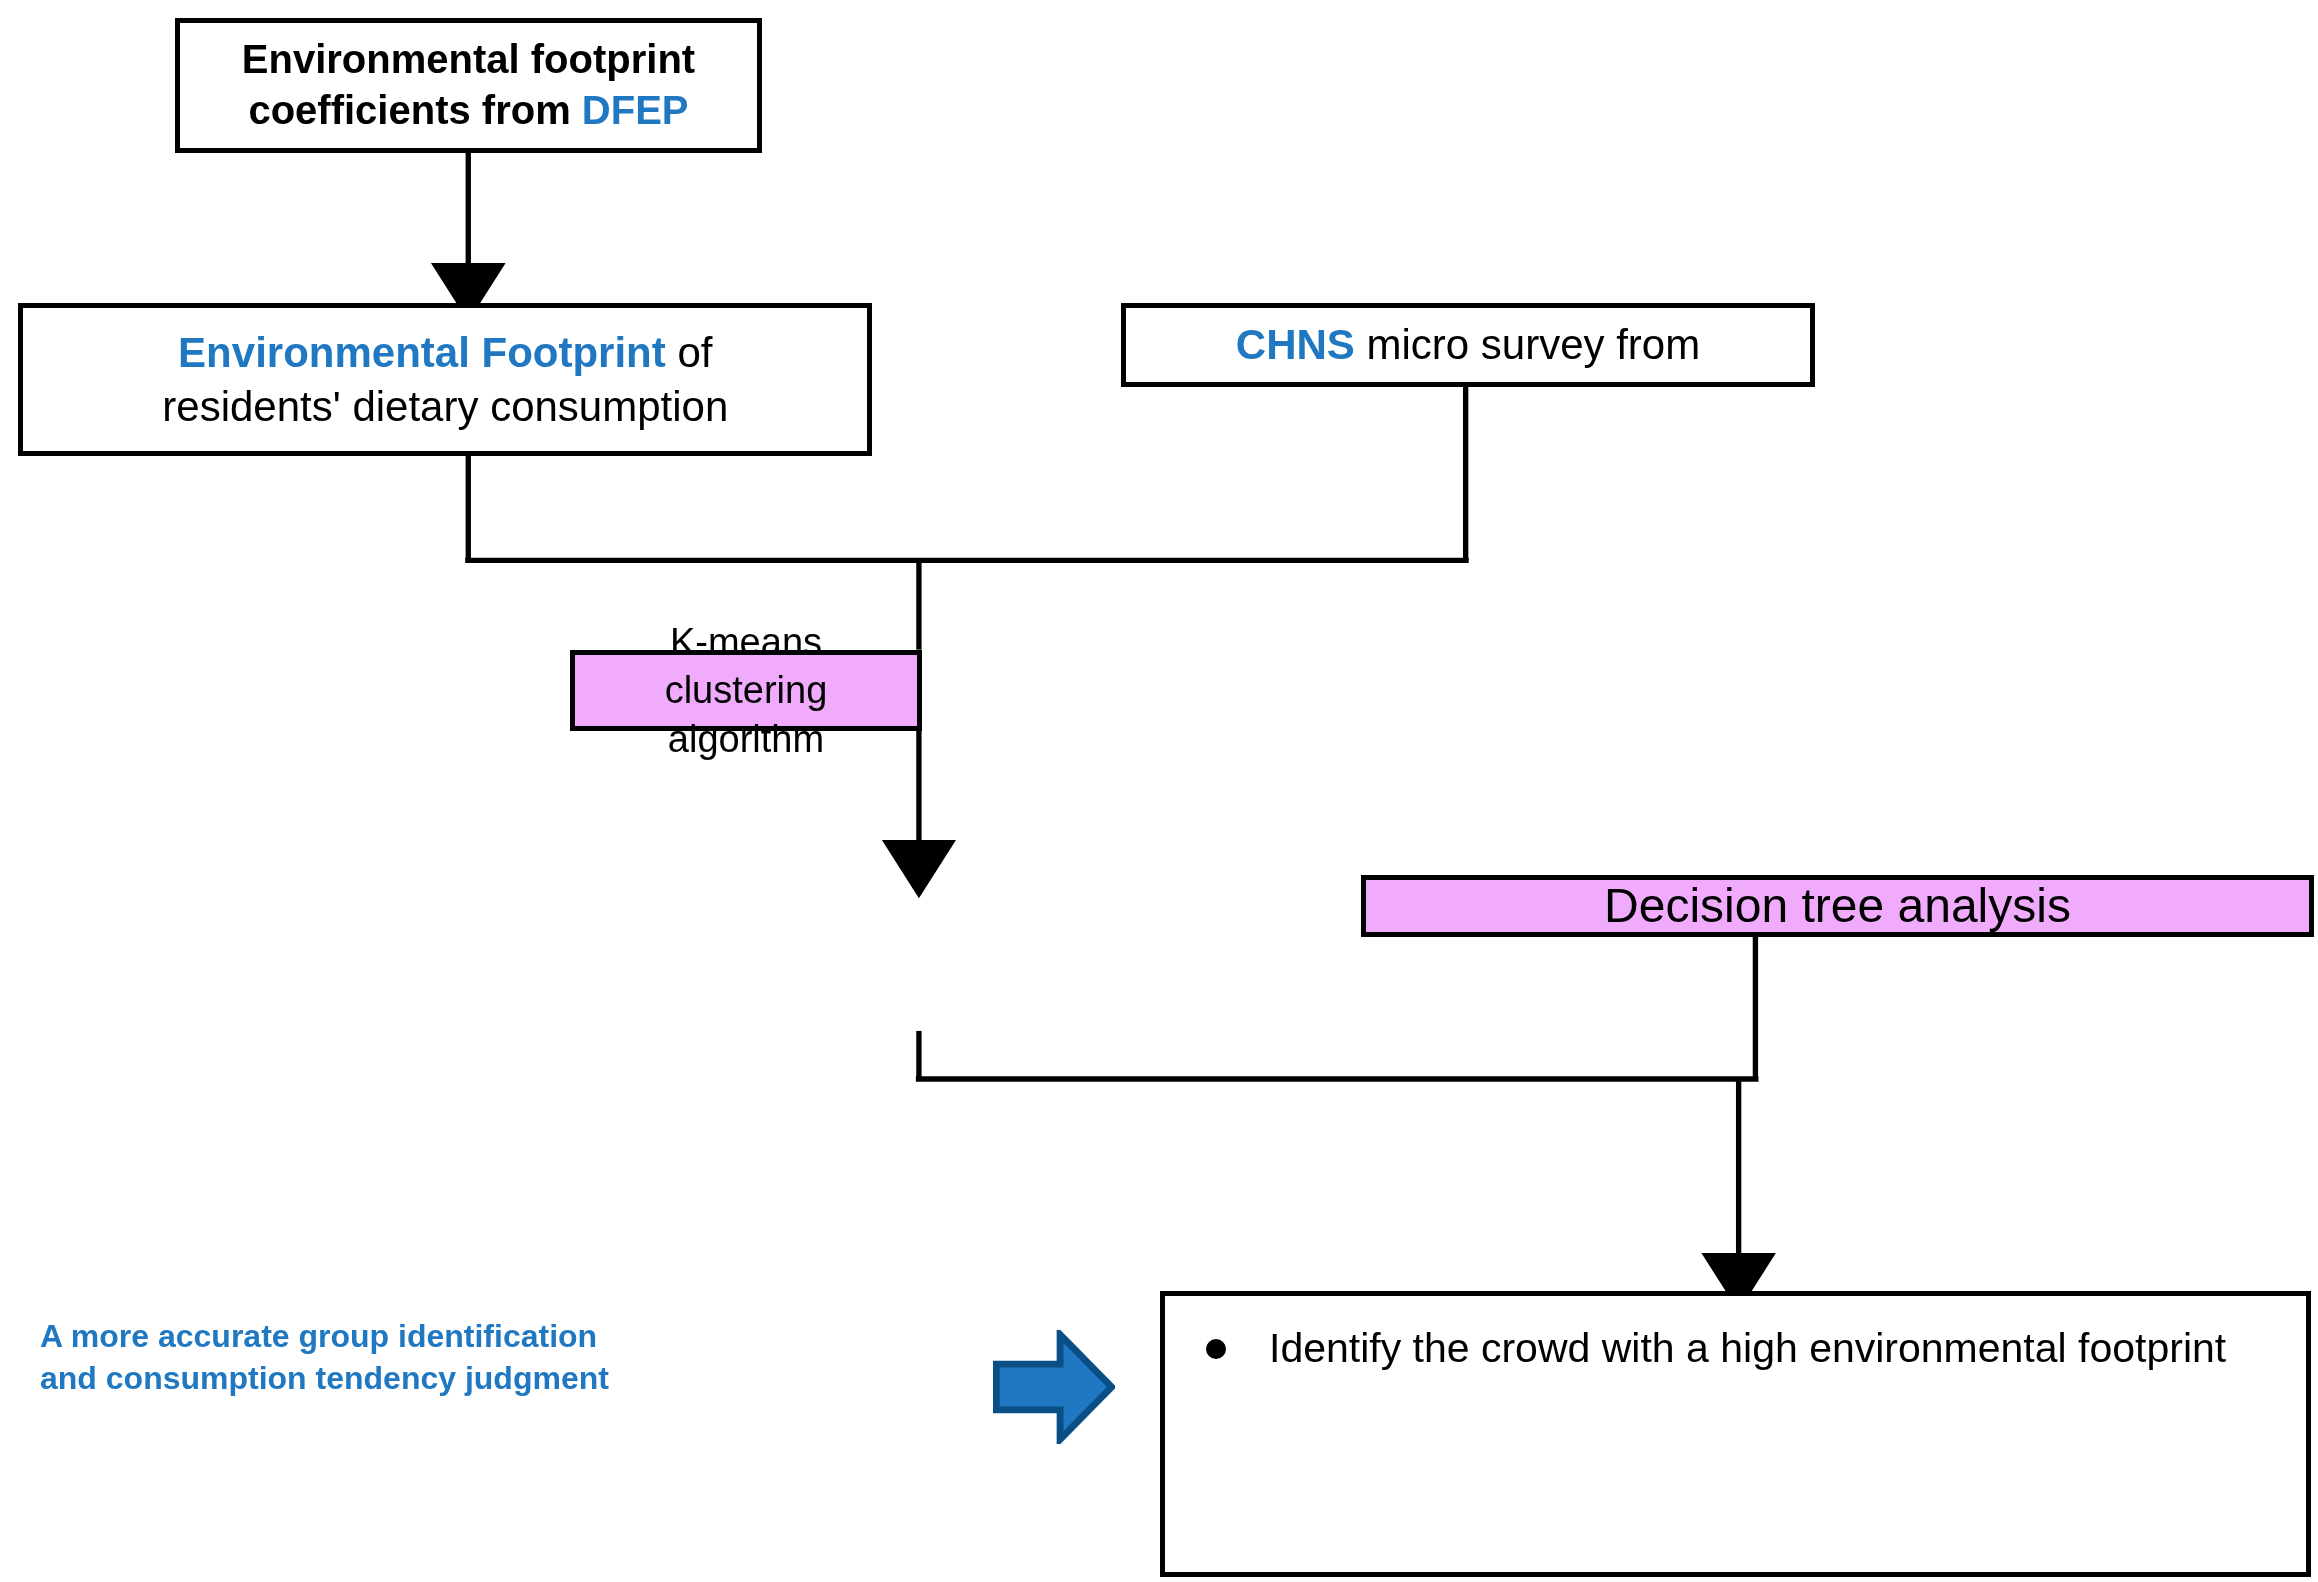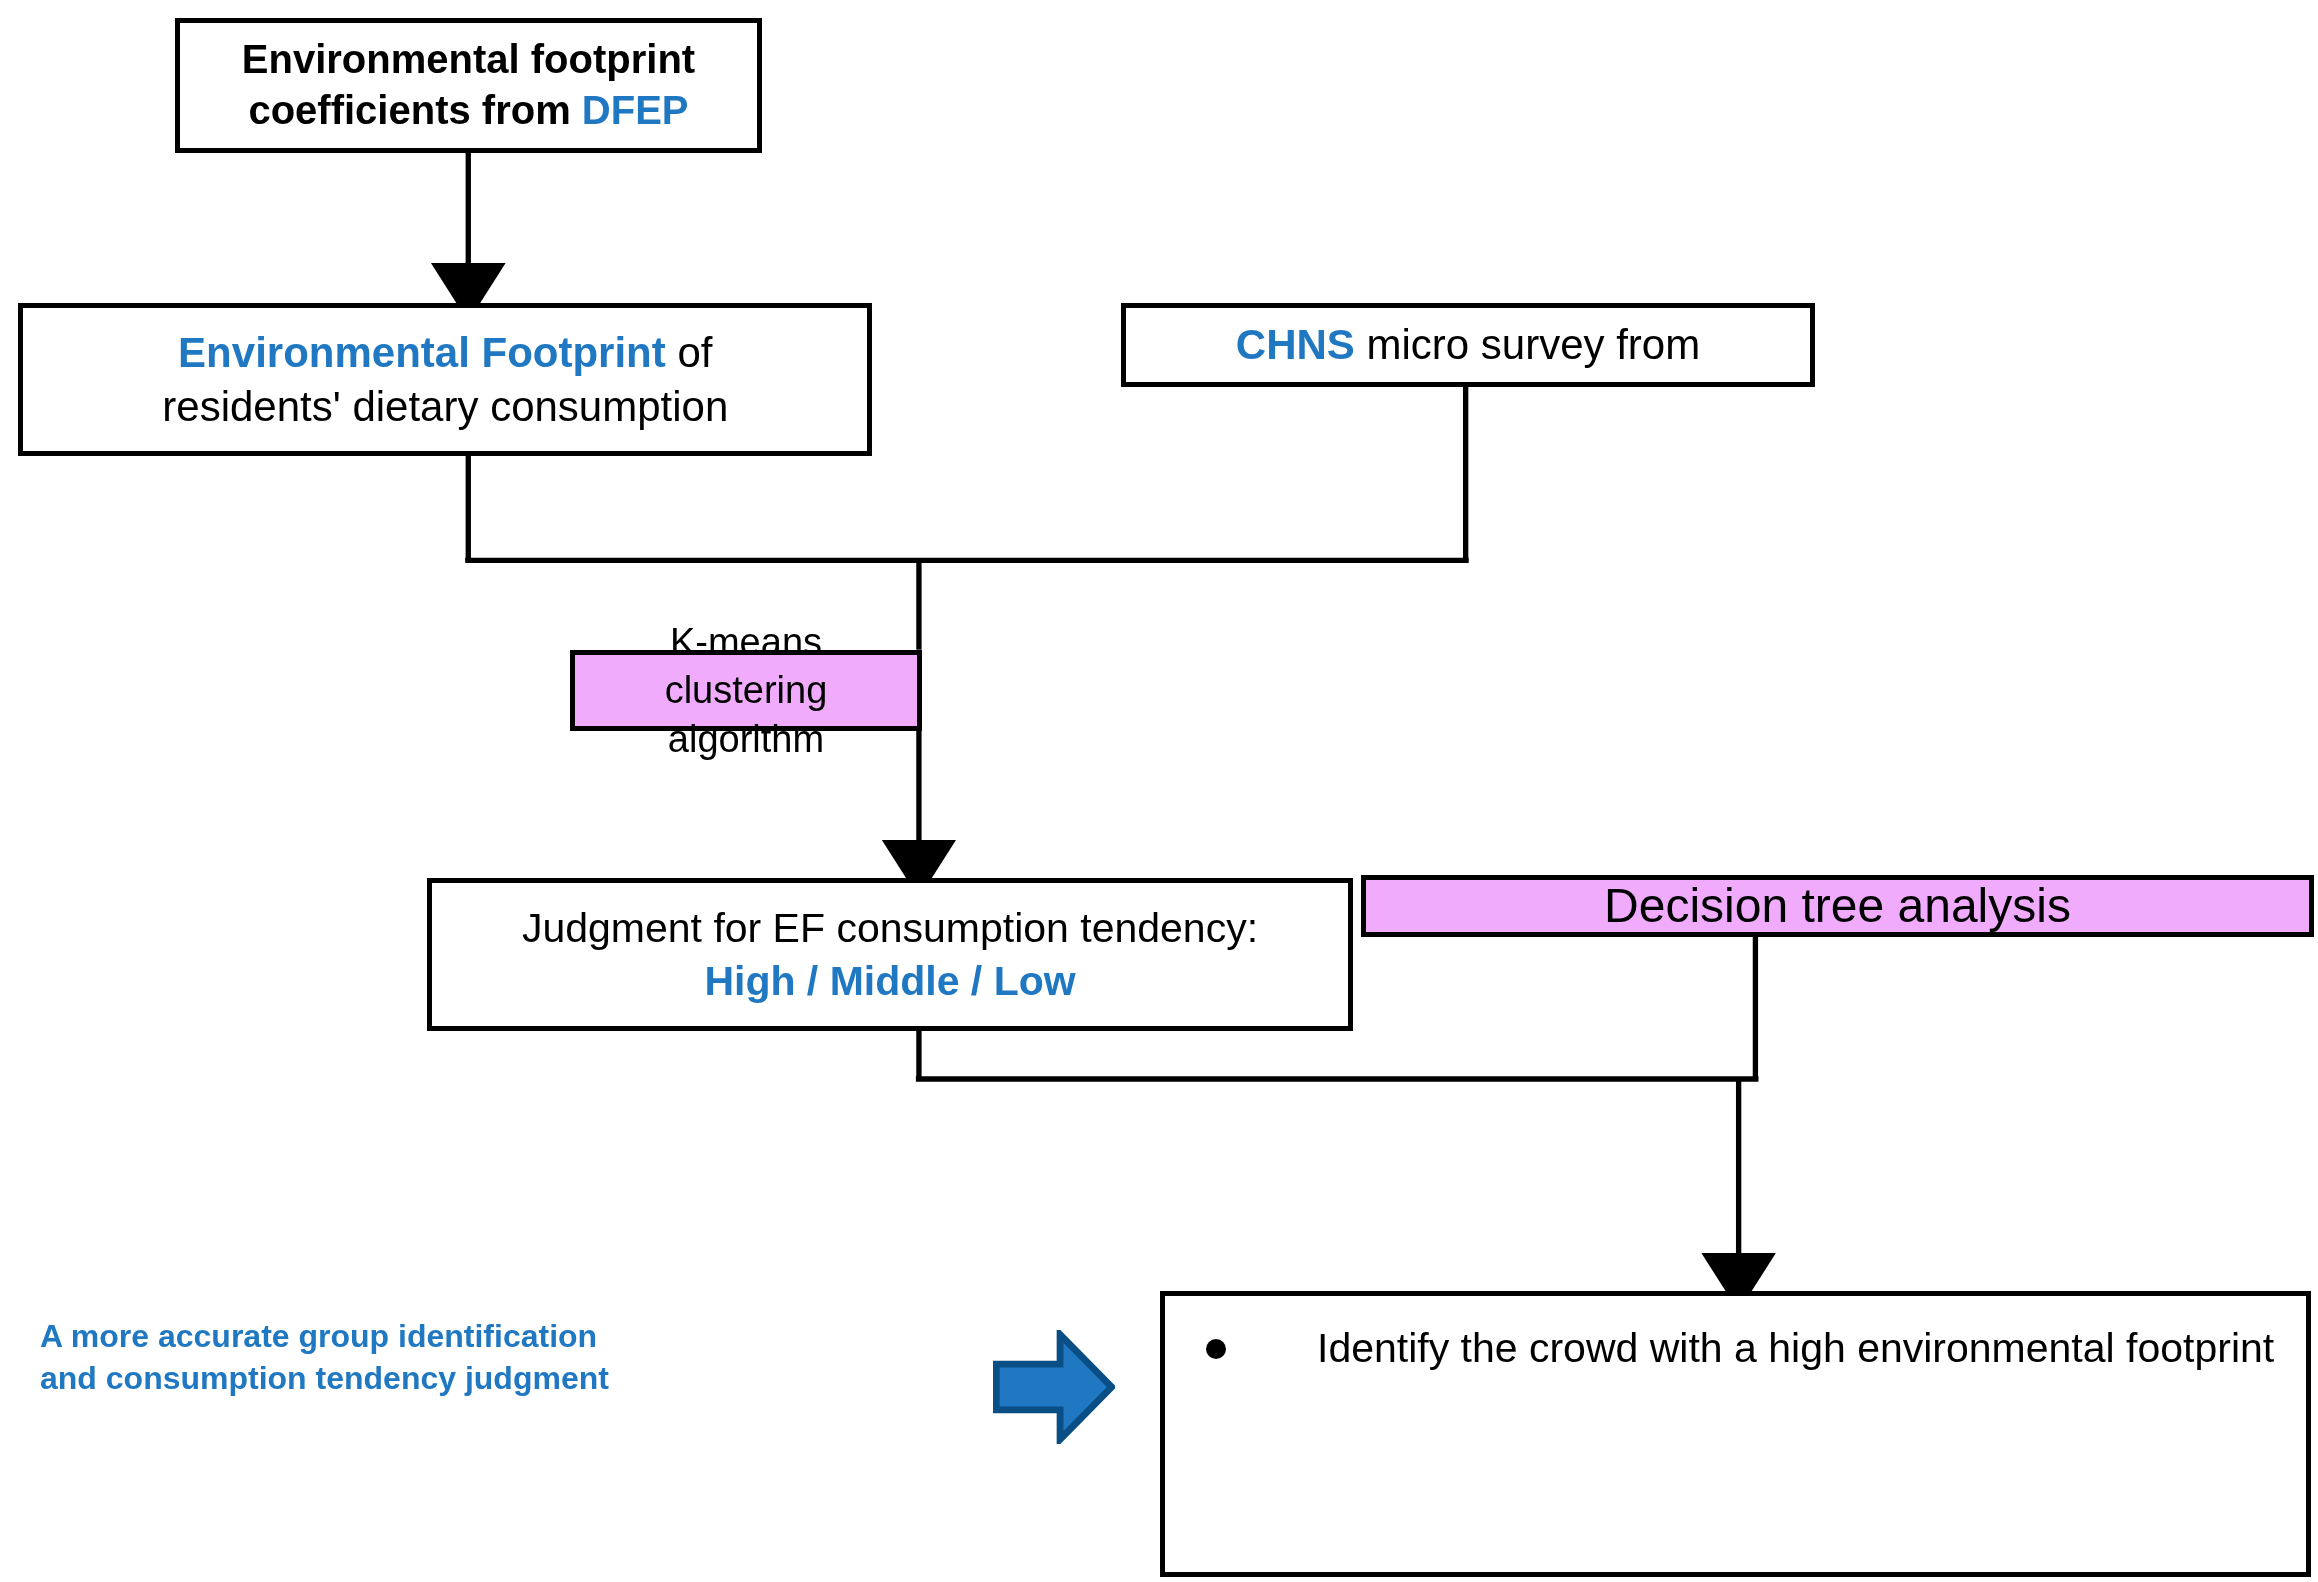--- a/index.html
+++ b/index.html
@@ -18,21 +18,21 @@
   #n-coeff{left:175px;top:17.5px;width:587px;height:135px;font-size:40px;}
   #n-ef{left:18.3px;top:303px;width:854px;height:153px;font-size:42px;}
   #n-chns{left:1121px;top:303px;width:694px;height:84px;font-size:42px;}
   #n-kmeans{left:570px;top:650px;width:352px;height:81px;font-size:38px;}
   #n-judg{left:427px;top:878px;width:926px;height:153px;font-size:41px;}
   #n-dtree{left:1361px;top:875px;width:953px;height:62px;font-size:48px;}
   #n-results{left:1160px;top:1291px;width:1151px;height:286px;font-size:41px;
              display:block;padding:26px 0 0 0;}
   
   ul.bullets{list-style:none;margin:0;padding:0 26px 0 41px;}
-  ul.bullets li{display:flex;align-items:flex-start;margin-bottom:20px;text-align:left;gap:48px;}
+  ul.bullets li{display:flex;align-items:flex-start;margin-bottom:20px;text-align:left;}
   ul.bullets li .dot{flex:0 0 auto;width:20px;height:20px;border-radius:50%;
                      background:#000;margin-top:17px;margin-right:43px;}
   ul.bullets li .btext{line-height:1.3;}
   
   #concl{position:absolute;left:40px;top:1315px;width:915px;font-size:32px;
          font-weight:bold;color:#1f78c1;line-height:1.32;text-align:left;}
   
   #bigarrow{position:absolute;left:993px;top:1330px;width:122px;height:114px;}
 </style>
 </head>
@@ -85,26 +85,20 @@
   <div class="node" id="n-chns">
     <div class="txt">
       <span class="blue">CHNS</span><span class="blk"> micro survey from</span>
     </div>
   </div>
 
   <div class="node gray" id="n-kmeans">
     <div class="txt blk">K-means clustering algorithm</div>
   </div>
 
-  <div class="node" id="n-judg">
-    <div class="txt">
-      <span class="blk">Judgment for EF consumption tendency:</span><br>
-      <span class="blue">High / Middle / Low</span>
-    </div>
-  </div>
 
   <div class="node gray" id="n-dtree">
     <div class="txt blk">Decision tree analysis</div>
   </div>
 
   <div class="node" id="n-results">
     <ul class="bullets">
       <li>
         <span class="dot"></span>
         <span class="btext blk">Identify the crowd with a high environmental footprint</span>

